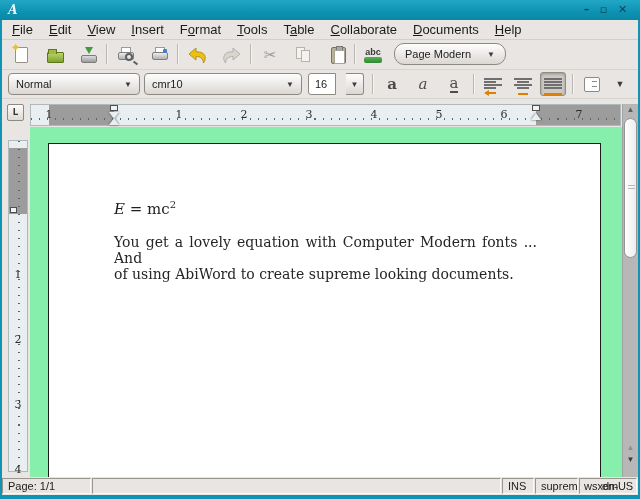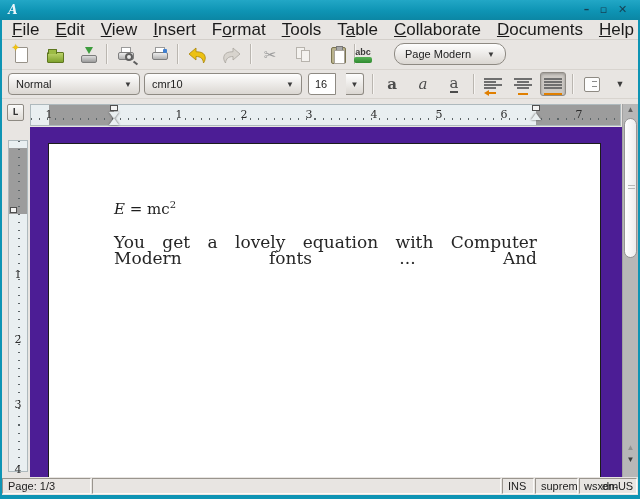--- a/index.html
+++ b/index.html
@@ -6,21 +6,21 @@
   .win{position:relative;width:640px;height:499px;background:#0e94b4;font-family:"Liberation Sans",sans-serif;overflow:hidden;-webkit-font-smoothing:antialiased;}
   .win *{box-sizing:border-box;}
   
   .titlebar{position:absolute;left:0;top:0;width:640px;height:20px;background:linear-gradient(#22a7c6,#0e94b4 55%,#0b86a4);display:flex;align-items:center;}
   .appicon{position:absolute;left:6px;top:3px;width:14px;height:14px;color:#eaf6fa;font:italic bold 12px "DejaVu Serif",serif;line-height:14px;text-align:center;}
   .title{position:absolute;left:0;width:100%;text-align:center;color:#fff;font-weight:bold;font-size:11px;text-shadow:0 1px 1px rgba(0,0,0,.25);}
   .winctl{position:absolute;top:2px;width:15px;height:15px;color:#173f52;font:bold 11px "DejaVu Sans",sans-serif;text-align:center;line-height:15px;cursor:default;}
   .ctl-min{right:46px}.ctl-max{right:29px}.ctl-close{right:10px}
   
   .menubar{position:absolute;left:2px;top:20px;width:636px;height:20px;background:#e8e5e2;border-bottom:1px solid #d3cfca;display:flex;align-items:center;padding-left:2px;}
-  .menu-item{padding:2px 8px;font-size:17px;color:#1b1b1b;cursor:default;}
+  .menu-item{padding:2px 8px;font-size:13px;color:#1b1b1b;cursor:default;}
   .menu-item u{text-decoration:underline;}
   
   .toolbar1{position:absolute;left:2px;top:40px;width:636px;height:30px;background:#e8e5e2;border-bottom:1px solid #d8d4cf;}
   .toolbar2{position:absolute;left:2px;top:70px;width:636px;height:29px;background:#e8e5e2;border-bottom:1px solid #d8d4cf;}
   .tsep{position:absolute;top:4px;width:2px;height:20px;border-left:1px solid #bab6b0;border-right:1px solid #f6f4f2;}
   .ibox{position:absolute;top:2px;width:26px;height:26px;display:flex;align-items:center;justify-content:center;}
   .ibox2{position:absolute;top:2px;width:26px;height:24px;display:flex;align-items:center;justify-content:center;}
   
   .i-new{position:relative;width:13px;height:16px;background:#fff;border:1px solid #979289;border-radius:1px;}
   .i-new::after{content:"✦";position:absolute;left:-4px;top:-6px;color:#f2c40f;font-size:10px;text-shadow:0 0 1px #b88d00;}
@@ -73,25 +73,25 @@
   .marker-sq{position:absolute;top:0;width:8px;height:6px;background:#f2f2f2;border:1px solid #4f4f4f;transform:translateX(-50%);}
   .marker-tri-down{position:absolute;top:7px;transform:translateX(-50%);width:0;height:0;border-left:5px solid transparent;border-right:5px solid transparent;border-top:7px solid #e9eff1;filter:drop-shadow(0 0 1px #4f4f4f);}
   .marker-tri-up{position:absolute;top:13px;transform:translateX(-50%);width:0;height:0;border-left:5px solid transparent;border-right:5px solid transparent;border-bottom:7px solid #e9eff1;filter:drop-shadow(0 0 1px #4f4f4f);}
   
   .leftcol{position:absolute;left:2px;top:127px;width:28px;height:350px;background:#e8e5e2;}
   .vruler{position:absolute;left:6px;top:13px;width:20px;height:332px;background:#e9eff1;border:1px solid #aeb9bd;}
   .vzone{position:absolute;left:0;width:100%;background:#9c9c9c;}
   .vticks{position:absolute;left:9px;top:0;width:2px;height:100%;background:repeating-linear-gradient(to bottom,#5c6467 0 1px,transparent 1px 8.1px);}
   .vnum{position:absolute;left:0;width:100%;text-align:center;transform:translateY(-50%);font-size:11px;color:#2d2d2d;font-family:"DejaVu Serif",serif;}
   .vmarker{position:absolute;left:1px;width:7px;height:6px;background:#f2f2f2;border:1px solid #4f4f4f;}
-  .canvas{position:absolute;left:30px;top:127px;width:592px;height:350px;background:#4c1d95;overflow:hidden;}
+  .canvas{position:absolute;left:30px;top:127px;width:592px;height:350px;background:#86efac;overflow:hidden;}
   .page{position:absolute;left:18px;top:16px;width:553px;height:360px;background:#fff;border:1px solid #1c1c1c;}
   .equation{position:absolute;left:65px;top:55px;font-family:"DejaVu Serif",serif;font-size:15px;color:#1e1e1e;}
   .equation sup{font-size:10px;}
-  .paragraph{position:absolute;left:65px;top:90px;width:423px;font-family:"DejaVu Serif",serif;font-size:17px;line-height:16px;color:#262626;}
+  .paragraph{position:absolute;left:65px;top:90px;width:423px;font-family:"DejaVu Serif",serif;font-size:14px;line-height:16px;color:#262626;}
   .paraline{text-align:justify;text-align-last:justify;}
   .paraline.last{text-align-last:left;}
   
   .vsb{position:absolute;left:622px;top:104px;width:16px;height:373px;background:#b7b7b7;border-left:1px solid #a2a2a2;}
   .vsb .a{position:absolute;left:0;width:100%;text-align:center;font-size:8px;color:#5e5e5e;line-height:12px;}
   .vsb .a.up{top:0;}
   .vsb .a.up2{top:338px;color:#8f8f8f;}
   .vsb .a.down{top:350px;color:#3a3a3a;}
   .vsb .thumb{position:absolute;left:1px;top:14px;width:13px;height:140px;background:linear-gradient(to right,#ffffff,#ececec);border:1px solid #949494;border-radius:7px;}
   .vsb .grip{position:absolute;left:3px;top:66px;width:7px;height:6px;background:repeating-linear-gradient(to bottom,#b9b9b9 0 1px,transparent 1px 3px);}
@@ -173,21 +173,21 @@
     <div class="ibox" style="left:289px">
         <span class="i-copy">
           <i></i>
           <i></i>
         </span>
       </div>
     <div class="ibox" style="left:323px">
         <span class="i-paste"></span>
       </div>
     <div class="tsep" style="left:352px"></div>
-    <div class="ibox" style="left:348px">
+    <div class="ibox" style="left:358px">
       <span class="i-spell">
           <span class="t">abc</span>
           <span class="g"></span>
         </span>
     </div>
     <div class="combo zoombox" style="left:392px;width:112px">
       <span>Page Modern</span>
       <span class="arr">▼</span>
     </div>
   </div>
@@ -293,35 +293,36 @@
     </div>
   </div>
 
   <div class="canvas">
     <div class="page">
       <div class="equation">
         <i>E</i><span> = </span><span>mc</span><sup>2</sup>
       </div>
       <div class="paragraph" id="paragraph">
           <div class="paraline">You get a lovely equation with Computer Modern fonts ... And</div>
+          <div class="paraline last">of using AbiWord to create supreme looking documents.</div>
         </div>
     </div>
   </div>
 
   <div class="vsb">
     <div class="a up">▲</div>
     <div class="thumb">
         <div class="grip"></div>
       </div>
     <div class="a up2">▲</div>
     <div class="a down">▼</div>
   </div>
 
   <div class="statusbar">
-    <div class="scell sc1">Page: 1/3</div>
+    <div class="scell sc1">Page: 1/1</div>
     <div class="scell sc2"></div>
     <div class="scell sc3">INS</div>
     <div class="scell sc4">supreme</div>
     <div class="scell sc5">
       <span class="ta">wsxdm</span>
       <span class="tb">en-US</span>
     </div>
   </div>
 
 </div>

